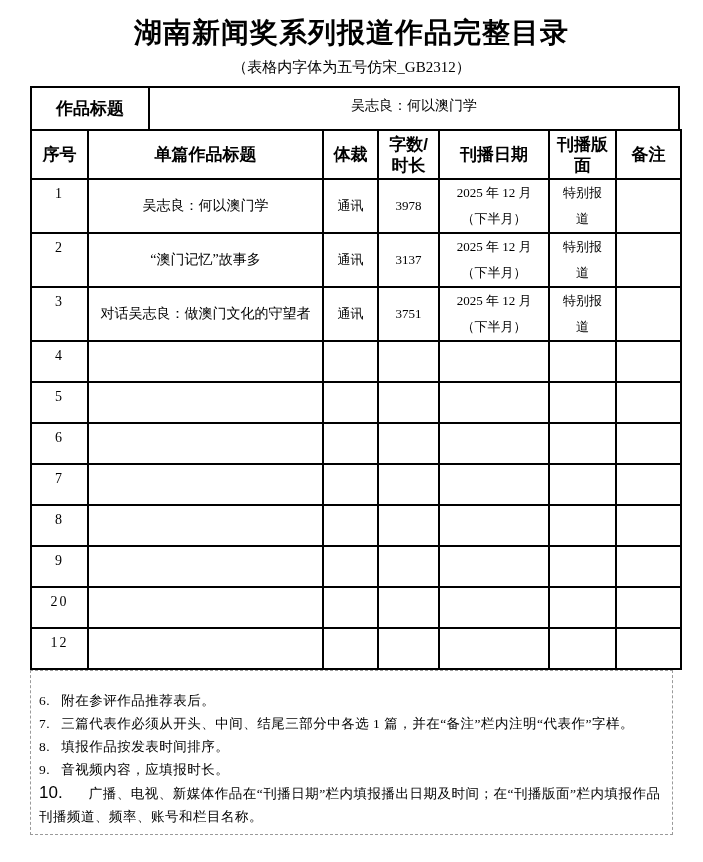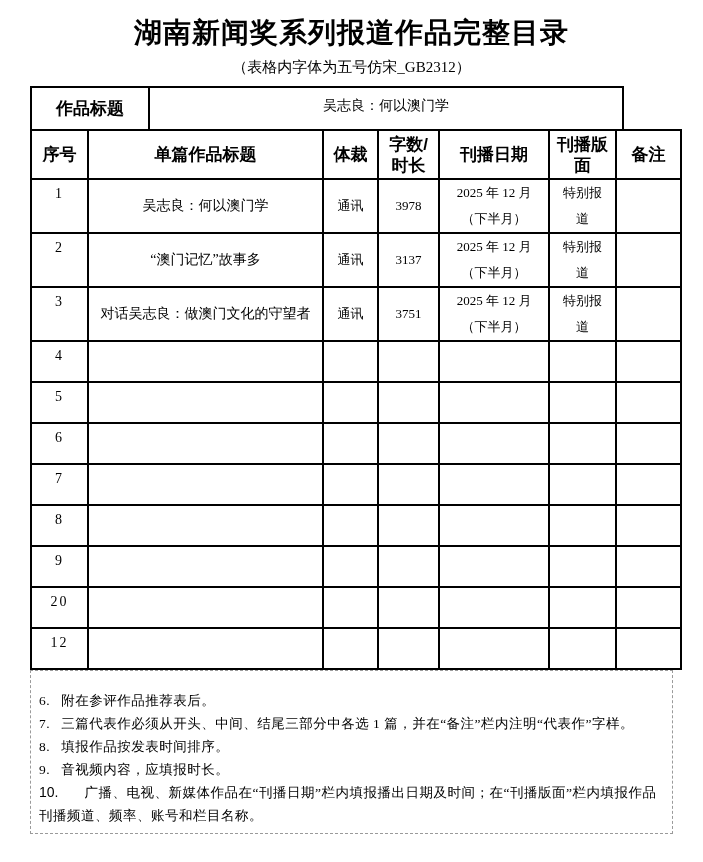--- a/index.html
+++ b/index.html
@@ -20,21 +20,21 @@
     letter-spacing: 1px;
   }
   .doc-subtitle {
     text-align: center;
     font-size: 15px;
     font-weight: normal;
     margin-top: 7px;
     line-height: 21px;
   }
   .table-area { margin: 8px 0 0 30px; width: 650px; }
-  table { border-collapse: collapse; table-layout: fixed; width: 594px; }
+  table { border-collapse: collapse; table-layout: fixed; width: 650px; }
   td, th { border: 2px solid #000; overflow: hidden; }
 
   
   .top-table td { height: 43px; }
   .wt-label {
     width: 118px;
     font-family: "Liberation Sans", sans-serif;
     font-weight: bold;
     font-size: 17px;
     text-align: center;
@@ -84,21 +84,21 @@
     padding: 18px 8px 6px 8px;
   }
   .note {
     font-size: 13.5px;
     line-height: 23px;
     letter-spacing: 0.5px;
   }
   .note-num { margin-right: 11px; }
   .note-num.big {
     font-family: "Liberation Sans", sans-serif;
-    font-size: 14px;
+    font-size: 17px;
     margin-right: 26px;
     letter-spacing: 0;
   }
 </style>
 </head>
 <body>
 
 <h1 class="doc-title">湖南新闻奖系列报道作品完整目录</h1>
 <div class="doc-subtitle">（表格内字体为五号仿宋_GB2312）</div>
 

